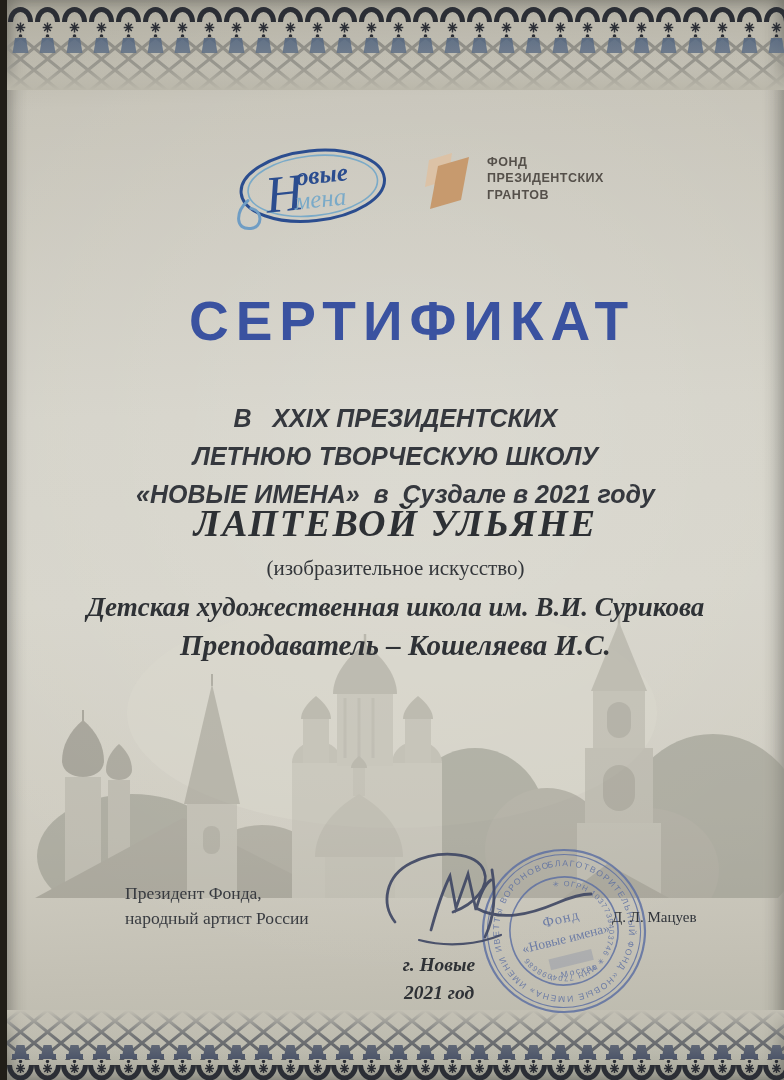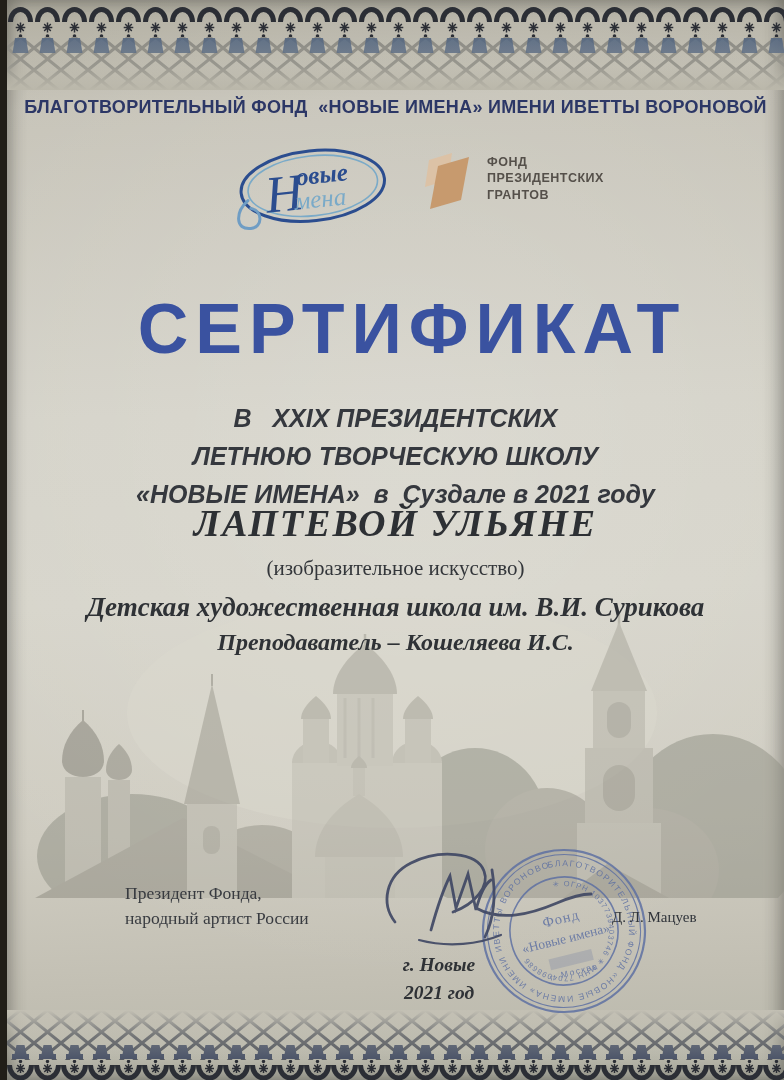--- a/index.html
+++ b/index.html
@@ -15,27 +15,27 @@
   .ctr{left:0;right:0;text-align:center;}
   .layer-border{z-index:1;}
   .layer-wm{z-index:0;}
   .layer-text{z-index:2;}
   .layer-stamp{z-index:3;}
   .layer-sig{z-index:4;}
   .pre{white-space:pre-wrap;}
   .header-line{top:97px;font-family:"Liberation Sans",sans-serif;font-weight:bold;
     font-size:18px;letter-spacing:.3px;color:#2c3766;}
   .title{top:289px;font-family:"Liberation Sans",sans-serif;font-weight:bold;
-    font-size:70px;letter-spacing:7px;color:#3a52a0;padding-left:33px;}
+    font-size:55px;letter-spacing:7px;color:#3a52a0;padding-left:33px;}
   .event{top:399px;font-family:"Liberation Sans",sans-serif;font-weight:bold;font-style:italic;
     font-size:25px;line-height:1.52;color:#35383e;}
   .name{top:501px;font-weight:bold;font-style:italic;font-size:38px;letter-spacing:2px;color:#2d3034;}
   .discipline{top:556px;font-size:21px;color:#33363a;}
   .school{top:592px;font-weight:bold;font-style:italic;font-size:27px;color:#2f3236;}
-  .teacher{top:629px;font-weight:bold;font-style:italic;font-size:24px;color:#2f3236;}
+  .teacher{top:629px;font-weight:bold;font-style:italic;font-size:29px;color:#2f3236;}
   .president{left:118px;top:881px;font-size:17.5px;line-height:1.4;color:#383b40;}
   .signer-name{left:605px;top:909px;font-size:15px;color:#30343a;}
   .place{left:372px;top:951px;width:120px;text-align:center;font-weight:bold;font-style:italic;
     font-size:19.5px;line-height:1.45;color:#2f3236;}
   .logos{top:138px;left:0;right:0;height:100px;}
   .logo-ni{position:absolute;left:224px;top:4px;}
   .logo-pg{position:absolute;left:418px;top:10px;display:flex;align-items:flex-start;}
   .pg-text{margin-left:12px;margin-top:6px;font-family:"Liberation Sans",sans-serif;font-weight:bold;
     font-size:12.5px;line-height:1.3;letter-spacing:.5px;color:#55504a;}
 </style>
@@ -146,21 +146,20 @@
         <polygon points="612,24 584,93 640,93" fill="#a7a59a"></polygon>
         <rect x="586" y="93" width="52" height="57" fill="#b3b1a6"></rect>
         <rect x="600" y="104" width="24" height="36" rx="12" fill="#949288"></rect>
         <rect x="578" y="150" width="68" height="75" fill="#aeaca1"></rect>
         <rect x="596" y="167" width="32" height="46" rx="16" fill="#8f8d82"></rect>
         <rect x="570" y="225" width="84" height="75" fill="#b3b1a6"></rect>
         <polygon points="556,300 600,266 662,300" fill="#8d8b80"></polygon>
       </g>
     </svg>
 
-    <div class="abs ctr layer-text header-line pre">БЛАГОТВОРИТЕЛЬНЫЙ ФОНД  «НОВЫЕ ИМЕНА» ИМЕНИ ИВЕТТЫ ВОРОНОВОЙ</div>
 
     <div class="abs layer-text logos">
       <svg class="logo-ni" width="160" height="92" viewBox="0 0 160 92">
         <g transform="rotate(-6 80 46)">
           <ellipse cx="82" cy="44" rx="72" ry="35" fill="none" stroke="#2b4d8f" stroke-width="3"></ellipse>
           <ellipse cx="82" cy="44" rx="65" ry="30" fill="none" stroke="#7aaac8" stroke-width="1.6"></ellipse>
           <path d="M16,52 C2,62 0,80 16,80 C28,80 30,64 18,60" fill="none" stroke="#6f9dc4" stroke-width="3" stroke-linecap="round"></path>
           <text x="34" y="66" font-family="Liberation Serif, serif" font-style="italic" font-size="52" fill="#2b4d8f">Н</text>
           <text x="66" y="42" font-family="Liberation Serif, serif" font-style="italic" font-size="25" font-weight="bold" fill="#2b4d8f">овые</text>
           <text x="62" y="66" font-family="Liberation Serif, serif" font-style="italic" font-size="25" fill="#7aaac8">мена</text>

